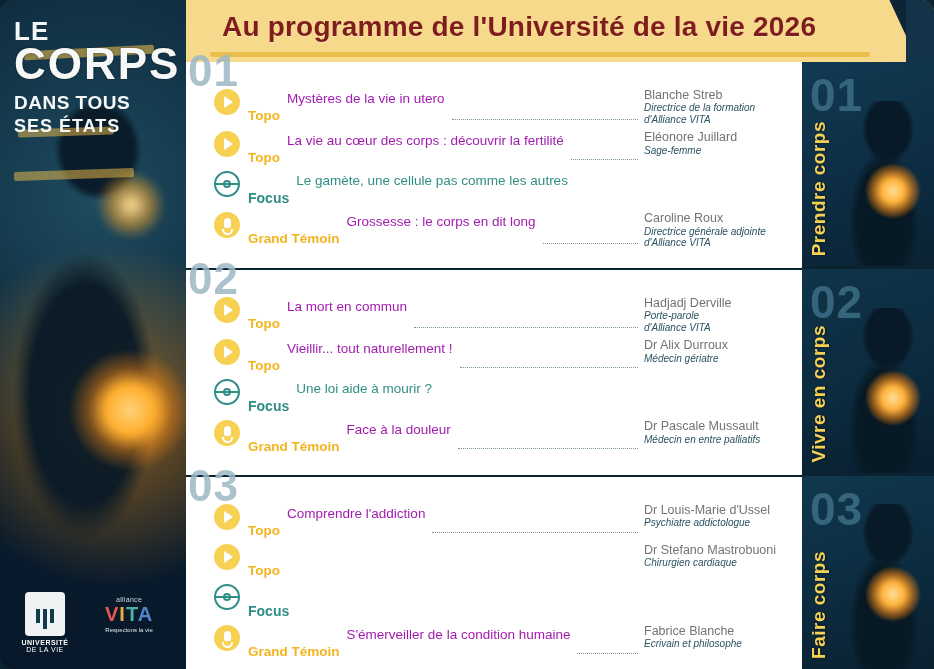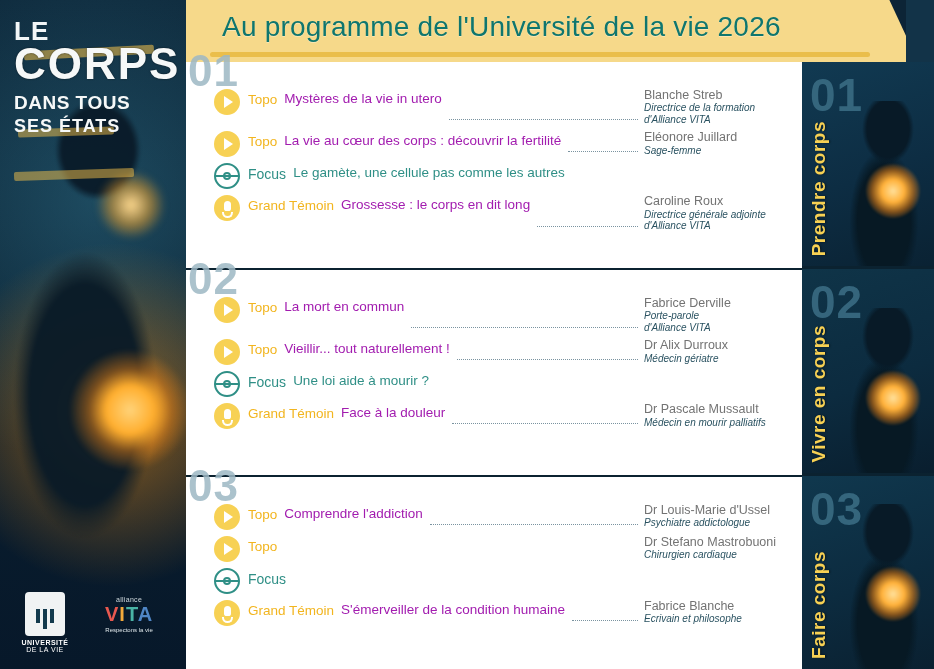--- a/index.html
+++ b/index.html
@@ -2,21 +2,21 @@
 <html><head>
 <meta charset="utf-8">
 <style>
   html,body{margin:0;padding:0;}
   body{
     width:934px;height:669px;overflow:hidden;
     font-family:"Liberation Sans", sans-serif;
     background:#0b2230;
     position:relative;
   }
-  .page{position:absolute;inset:0;overflow:hidden;}
+  .page{position:absolute;inset:0;overflow:hidden;border-radius:13px;}
 
   
   .cover{
     position:absolute;left:0;top:0;width:186px;height:669px;
     background:
       radial-gradient(circle at 60% 62%, rgba(255,186,60,.85) 0%, rgba(255,150,20,.35) 14%, rgba(10,40,58,0) 40%),
       radial-gradient(circle at 52% 30%, rgba(64,150,180,.35) 0%, rgba(10,34,52,0) 55%),
       linear-gradient(180deg,#0d2739 0%, #0a2030 45%, #07182a 100%);
       overflow:hidden;
   }
@@ -81,21 +81,21 @@
     position:absolute;left:186px;top:0;width:748px;height:62px;
     background:#f6d98a;
   }
   .header:after{
     content:"";position:absolute;right:-1px;top:0;width:120px;height:62px;
     background:#0c2436;
     clip-path:polygon(62% 0, 100% 0, 100% 100%, 100% 100%, 86% 100%);
   }
   .header-title{
     position:absolute;left:36px;top:11px;
-    font-size:28px;font-weight:normal;color:#0f766e;letter-spacing:.2px;
+    font-size:28px;font-weight:bold;color:#7f1d1d;letter-spacing:.2px;
     text-shadow:0 1px 0 rgba(255,255,255,.35);
     white-space:nowrap;
   }
   .header-underline{
     position:absolute;left:24px;top:52px;width:660px;height:5px;background:#e8b93f;opacity:.85;border-radius:3px;
   }
   .top-right-strip{
     position:absolute;left:906px;top:0;width:28px;height:62px;background:#123348;
   }
 
@@ -160,21 +160,21 @@
   .icon.temoin{background:#f7d154;border-color:#f7d154;position:relative;}
   .icon.temoin:before{
     content:"";position:absolute;left:50%;top:4px;width:7px;height:10px;margin-left:-3.5px;
     border-radius:4px 4px 3px 3px;background:#ffffff;
   }
   .icon.temoin:after{
     content:"";position:absolute;left:50%;top:15px;width:11px;height:6px;margin-left:-5.5px;
     border:2px solid #ffffff;border-top:none;border-radius:0 0 7px 7px;box-sizing:border-box;
   }
   .kind{
-    font-weight:normal;font-size:13.5px;margin:4px 0 0 8px;white-space:nowrap;
+    font-weight:bold;font-size:13.5px;margin:20px 0 0 8px;white-space:nowrap;
   }
   .kind.topo{color:#f2b51f;}
   .kind.focus{color:#2f8f86;font-size:14px;}
   .kind.temoin{color:#f2b51f;}
   .title{
     font-size:13.5px;color:#a21caf;margin:3px 0 0 7px;white-space:nowrap;
   }
   .title.teal{color:#2f8f86;}
   .dots{
     flex:1;border-bottom:1.6px dotted #7a93a0;margin:0 6px 5px 7px;align-self:flex-end;height:11px;
@@ -304,21 +304,21 @@
   <div class="section s2">
     <div class="secnum">02</div>
     <div class="rows">
 
       <div class="row">
         <div class="icon topo"></div>
         <div class="kind topo">Topo</div>
         <div class="title">La mort en commun</div>
         <div class="dots"></div>
         <div class="who">
-          <div class="name">Fabrice Derville</div>
+          <div class="name">Hadjadj Derville</div>
           <div class="role">Porte-parole<br>d'Alliance VITA</div>
         </div>
       </div>
 
       <div class="row">
         <div class="icon topo"></div>
         <div class="kind topo">Topo</div>
         <div class="title">Vieillir... tout naturellement !</div>
         <div class="dots"></div>
         <div class="who">
@@ -335,21 +335,21 @@
         <div class="who"></div>
       </div>
 
       <div class="row">
         <div class="icon temoin"></div>
         <div class="kind temoin">Grand Témoin</div>
         <div class="title">Face à la douleur</div>
         <div class="dots"></div>
         <div class="who">
           <div class="name">Dr Pascale Mussault</div>
-          <div class="role">Médecin en mourir palliatifs</div>
+          <div class="role">Médecin en entre palliatifs</div>
         </div>
       </div>
 
     </div>
   </div>
 
   <div class="section s3">
     <div class="secnum">03</div>
     <div class="rows">
 

